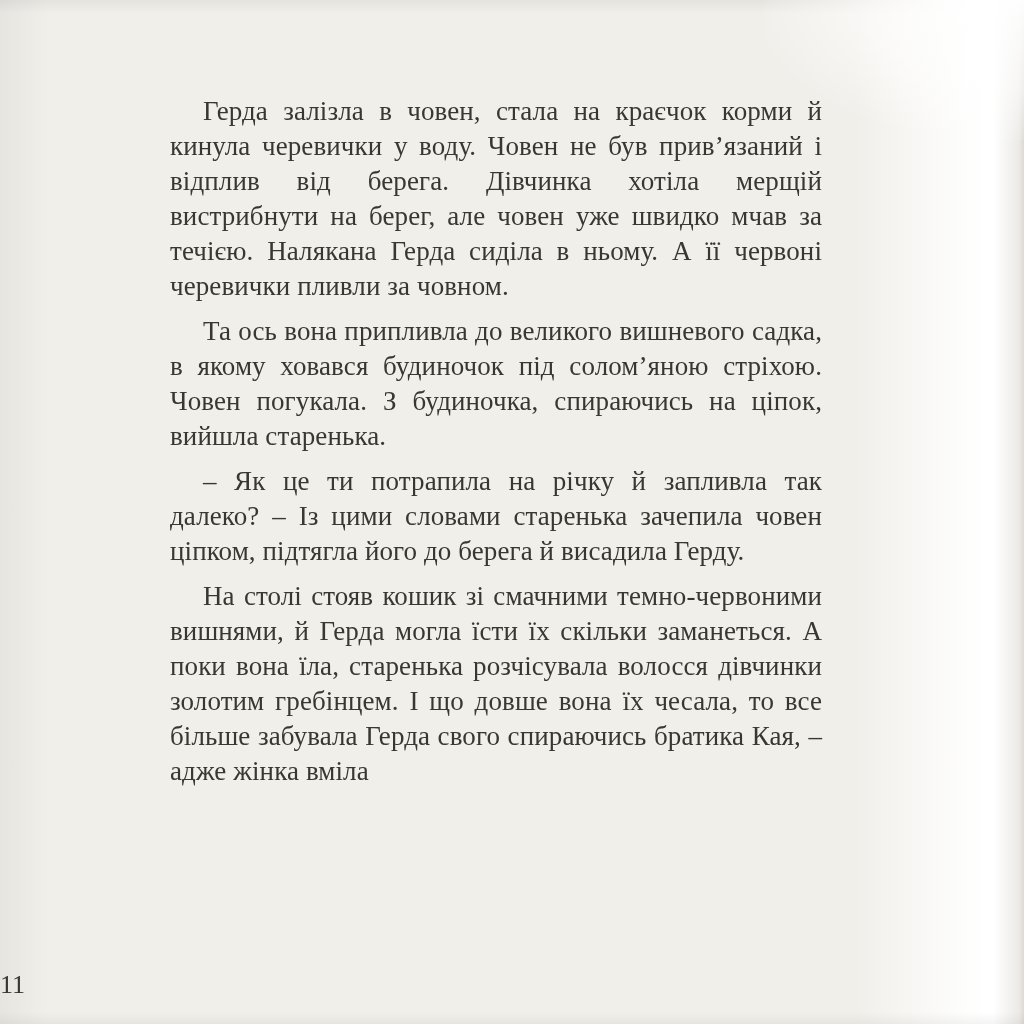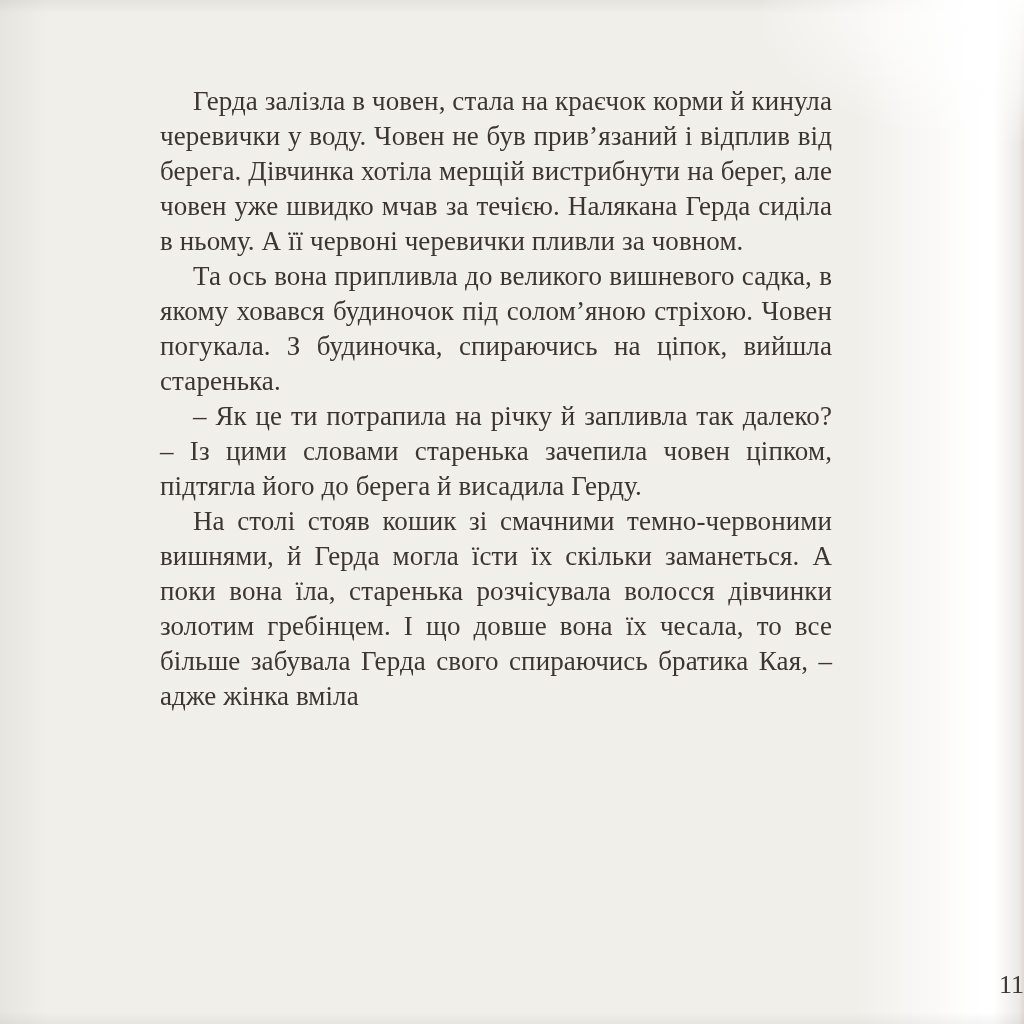--- a/index.html
+++ b/index.html
@@ -76,29 +76,29 @@
       width: 672px;
       color: #3a3733;
       font-size: 27px;
       line-height: 35px;
       text-align: justify;
       letter-spacing: 0.1px;
     }
 
     .para {
       text-indent: 33px;
-      margin: 0;
+      margin: 10px;
     }
 
     .page-number {
       position: absolute;
       left: 0;
       bottom: 24px;
       width: 100%;
-      text-align: right;
+      text-align: left;
       color: #3a3733;
       font-size: 26px;
     }
   </style>
 </head>
 <body>
 
 <div class="scan">
 
   <div class="edge-top"></div>

